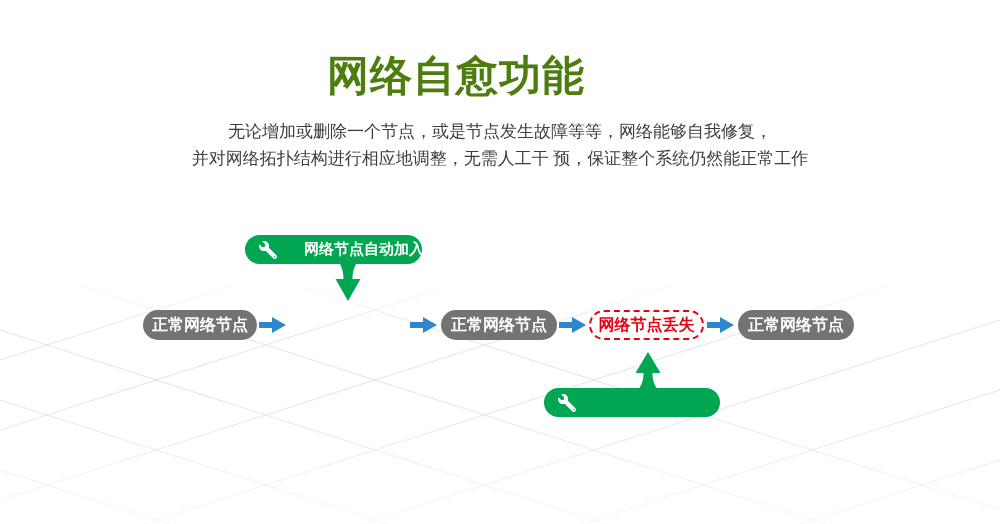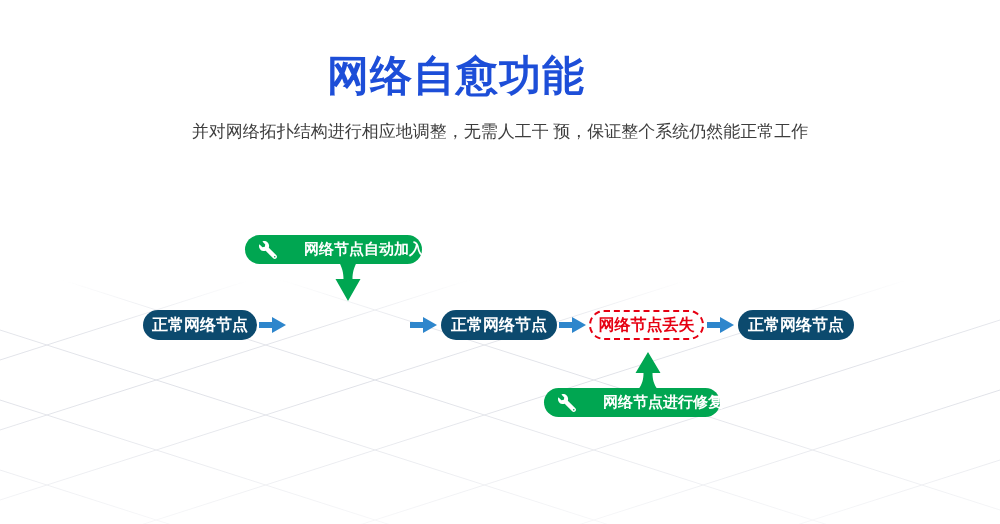--- a/index.html
+++ b/index.html
@@ -25,21 +25,21 @@
 
   
   .title {
     position: absolute;
     left: 0; top: 48px;
     width: 912px;
     text-align: center;
     font-size: 42px;
     font-weight: 600;
     letter-spacing: 1px;
-    color: #1d4ed8;
+    color: #4d7c0f;
   }
   .desc {
     position: absolute;
     left: 0; top: 118px;
     width: 1000px;
     text-align: center;
     font-size: 17px;
     line-height: 27px;
     color: #3d3d3d;
   }
@@ -50,21 +50,21 @@
     top: 310px;
     height: 30px;
     border-radius: 15px;
     display: flex;
     align-items: center;
     justify-content: center;
     font-size: 16px;
     font-weight: bold;
     white-space: nowrap;
   }
-  .node.normal { background: #0c4a6e; color: #ffffff; }
+  .node.normal { background: #737373; color: #ffffff; }
   .node.lost   { background: #ffffff; color: #8f8f8f; border: 2px dashed #a6a6a6; }
   .node.fault  { background: #ffffff; color: #e60012; border: 2px dashed #e60012; }
 
   .node-1 { left: 143px; width: 114px; }
   .node-2 { left: 288px; width: 117px; }
   .node-3 { left: 441px; width: 116px; }
   .node-4 { left: 589px; width: 115px; }
   .node-5 { left: 738px; width: 116px; }
 
   
@@ -130,20 +130,21 @@
       <line x1="0" y1="360" x2="1000" y2="40"></line>
       <line x1="0" y1="430" x2="1000" y2="110"></line>
       <line x1="0" y1="500" x2="1000" y2="180"></line>
       <line x1="0" y1="570" x2="1000" y2="250"></line>
     </g>
   </svg>
 
   <h1 class="title">网络自愈功能</h1>
 
   <div class="desc">
+    <div>无论增加或删除一个节点，或是节点发生故障等等，网络能够自我修复，</div>
     <div>并对网络拓扑结构进行相应地调整，无需人工干 预，保证整个系统仍然能正常工作</div>
   </div>
 
   <div class="callout callout-join">
     <svg class="wrench" viewBox="0 0 512 512">
       <g transform="translate(512,0) scale(-1,1)" fill="#ffffff">
         <path d="M507.73 109.1c-2.24-9.03-13.54-12.09-20.12-5.51l-74.36 74.36-67.88-11.31-11.31-67.88 74.36-74.36c6.62-6.62 3.43-17.9-5.66-20.16-47.38-11.74-99.55.91-136.58 37.93-39.64 39.64-50.55 97.1-34.05 147.2L18.74 402.76c-24.99 24.99-24.99 65.51 0 90.5 24.99 24.99 65.51 24.99 90.5 0l213.21-213.21c50.12 16.71 107.47 5.68 147.37-34.22 37.07-37.07 49.7-89.32 37.91-136.73zM64 472c-13.25 0-24-10.75-24-24 0-13.26 10.75-24 24-24s24 10.74 24 24c0 13.25-10.75 24-24 24z"></path>
       </g>
     </svg>
     <span>网络节点自动加入</span>
@@ -189,16 +190,15 @@
   <svg class="green-arrow green-arrow-up" viewBox="0 0 36 39">
     <path d="M18,1 L30.5,22 L22.5,22 C22.5,28 23.5,33 28,39 L8,39 C12.5,33 13.5,28 13.5,22 L5.5,22 Z" fill="#00a651"></path>
   </svg>
 
   <div class="callout callout-repair">
     <svg class="wrench" viewBox="0 0 512 512">
       <g transform="translate(512,0) scale(-1,1)" fill="#ffffff">
         <path d="M507.73 109.1c-2.24-9.03-13.54-12.09-20.12-5.51l-74.36 74.36-67.88-11.31-11.31-67.88 74.36-74.36c6.62-6.62 3.43-17.9-5.66-20.16-47.38-11.74-99.55.91-136.58 37.93-39.64 39.64-50.55 97.1-34.05 147.2L18.74 402.76c-24.99 24.99-24.99 65.51 0 90.5 24.99 24.99 65.51 24.99 90.5 0l213.21-213.21c50.12 16.71 107.47 5.68 147.37-34.22 37.07-37.07 49.7-89.32 37.91-136.73zM64 472c-13.25 0-24-10.75-24-24 0-13.26 10.75-24 24-24s24 10.74 24 24c0 13.25-10.75 24-24 24z"></path>
       </g>
     </svg>
-    <span>网络节点进行修复</span>
   </div>
 
 </div>
 
 </body></html>

